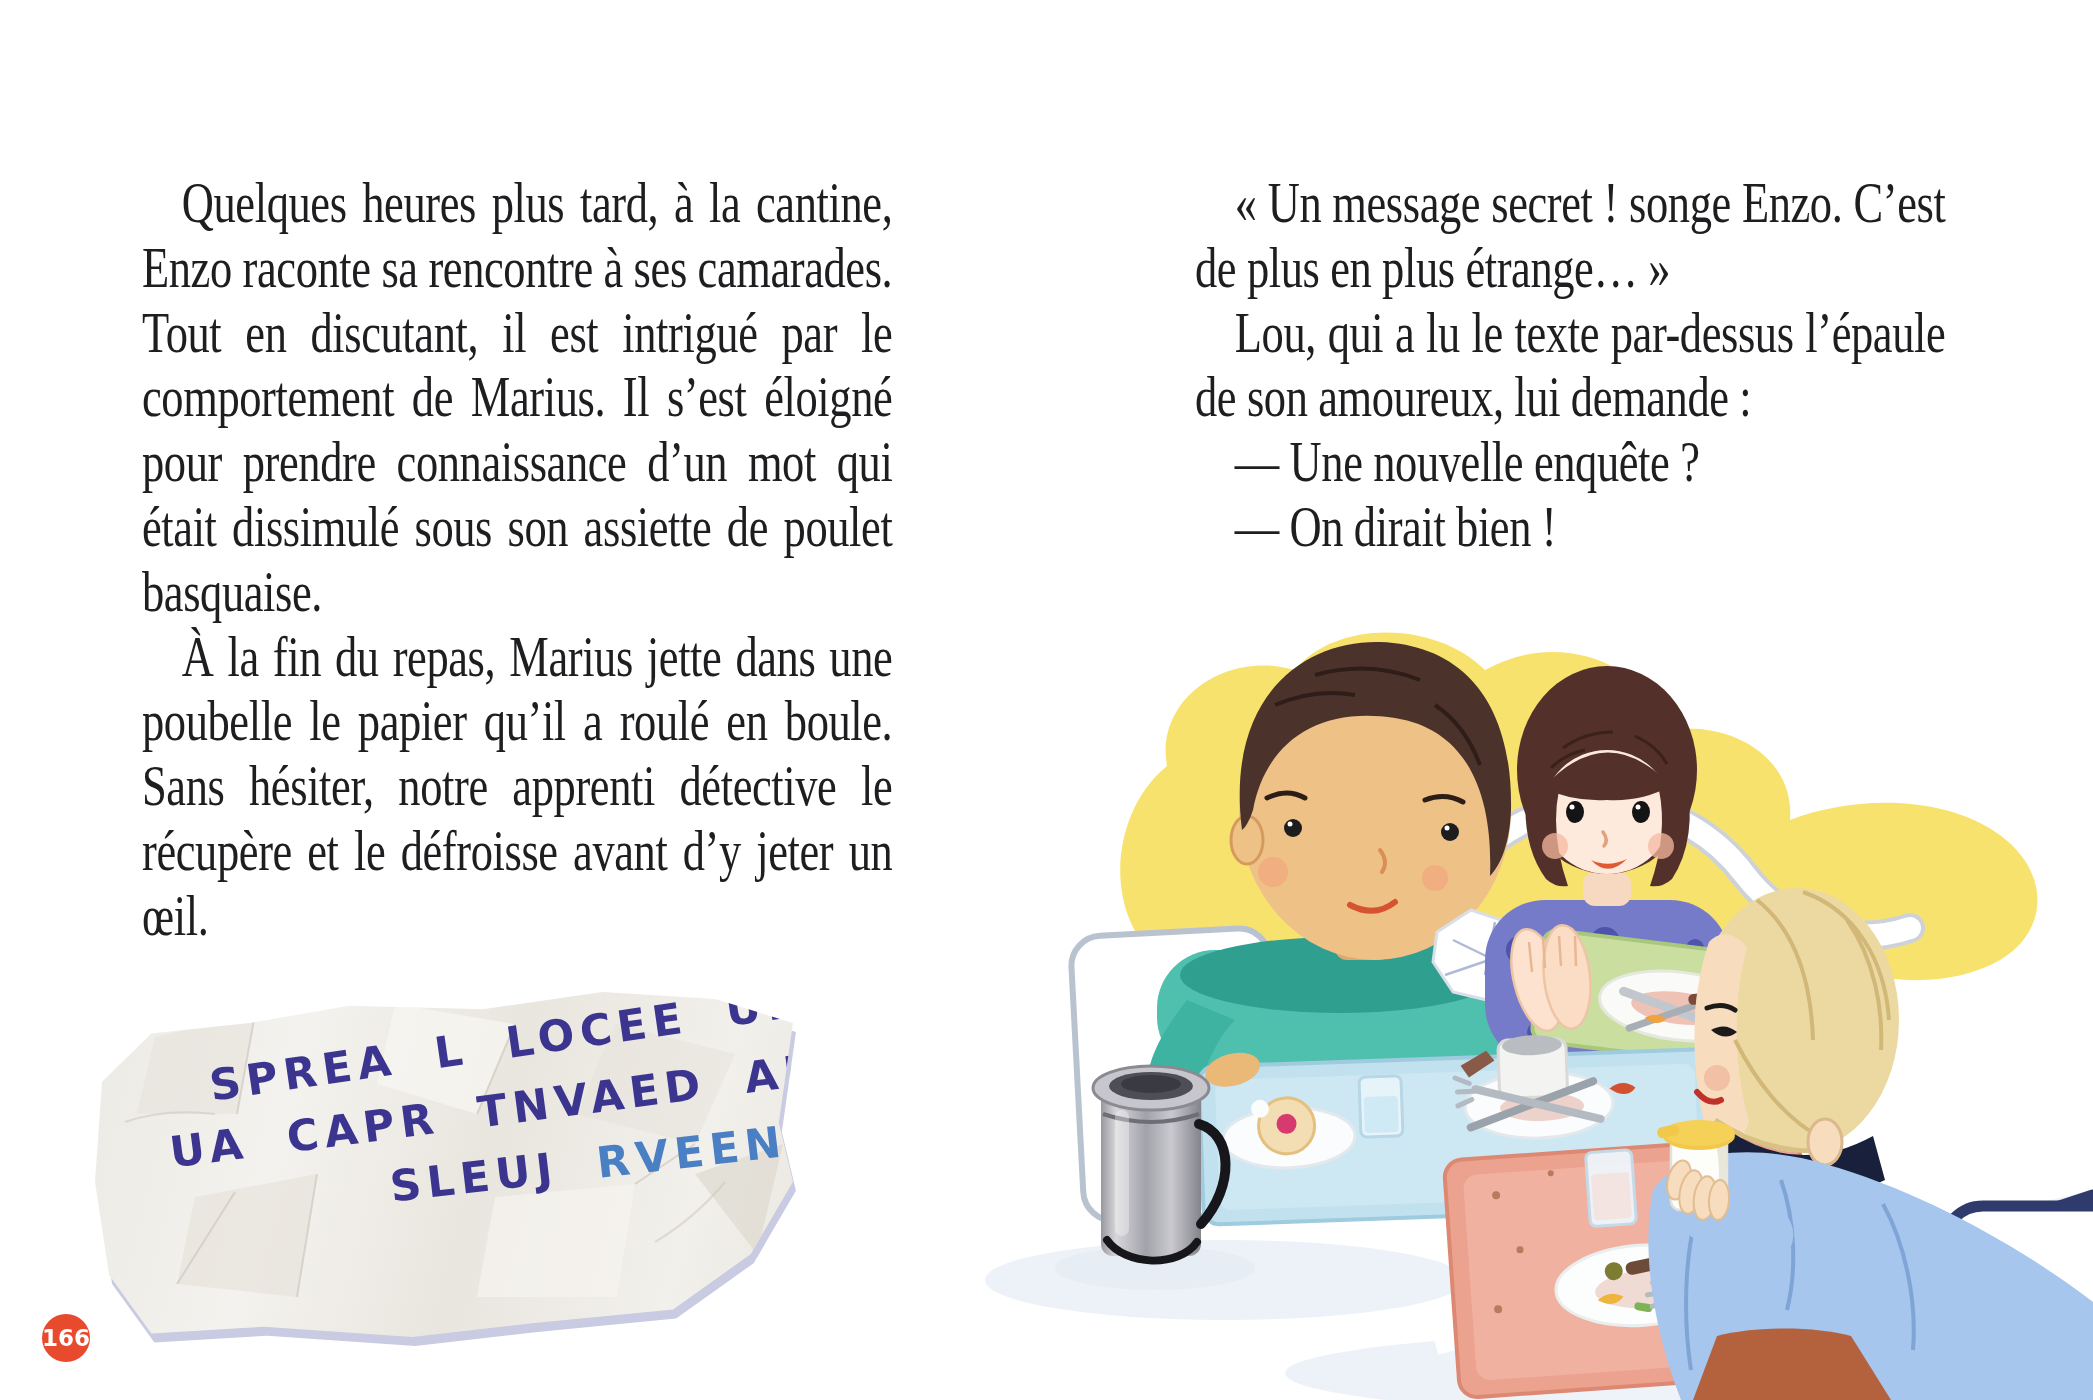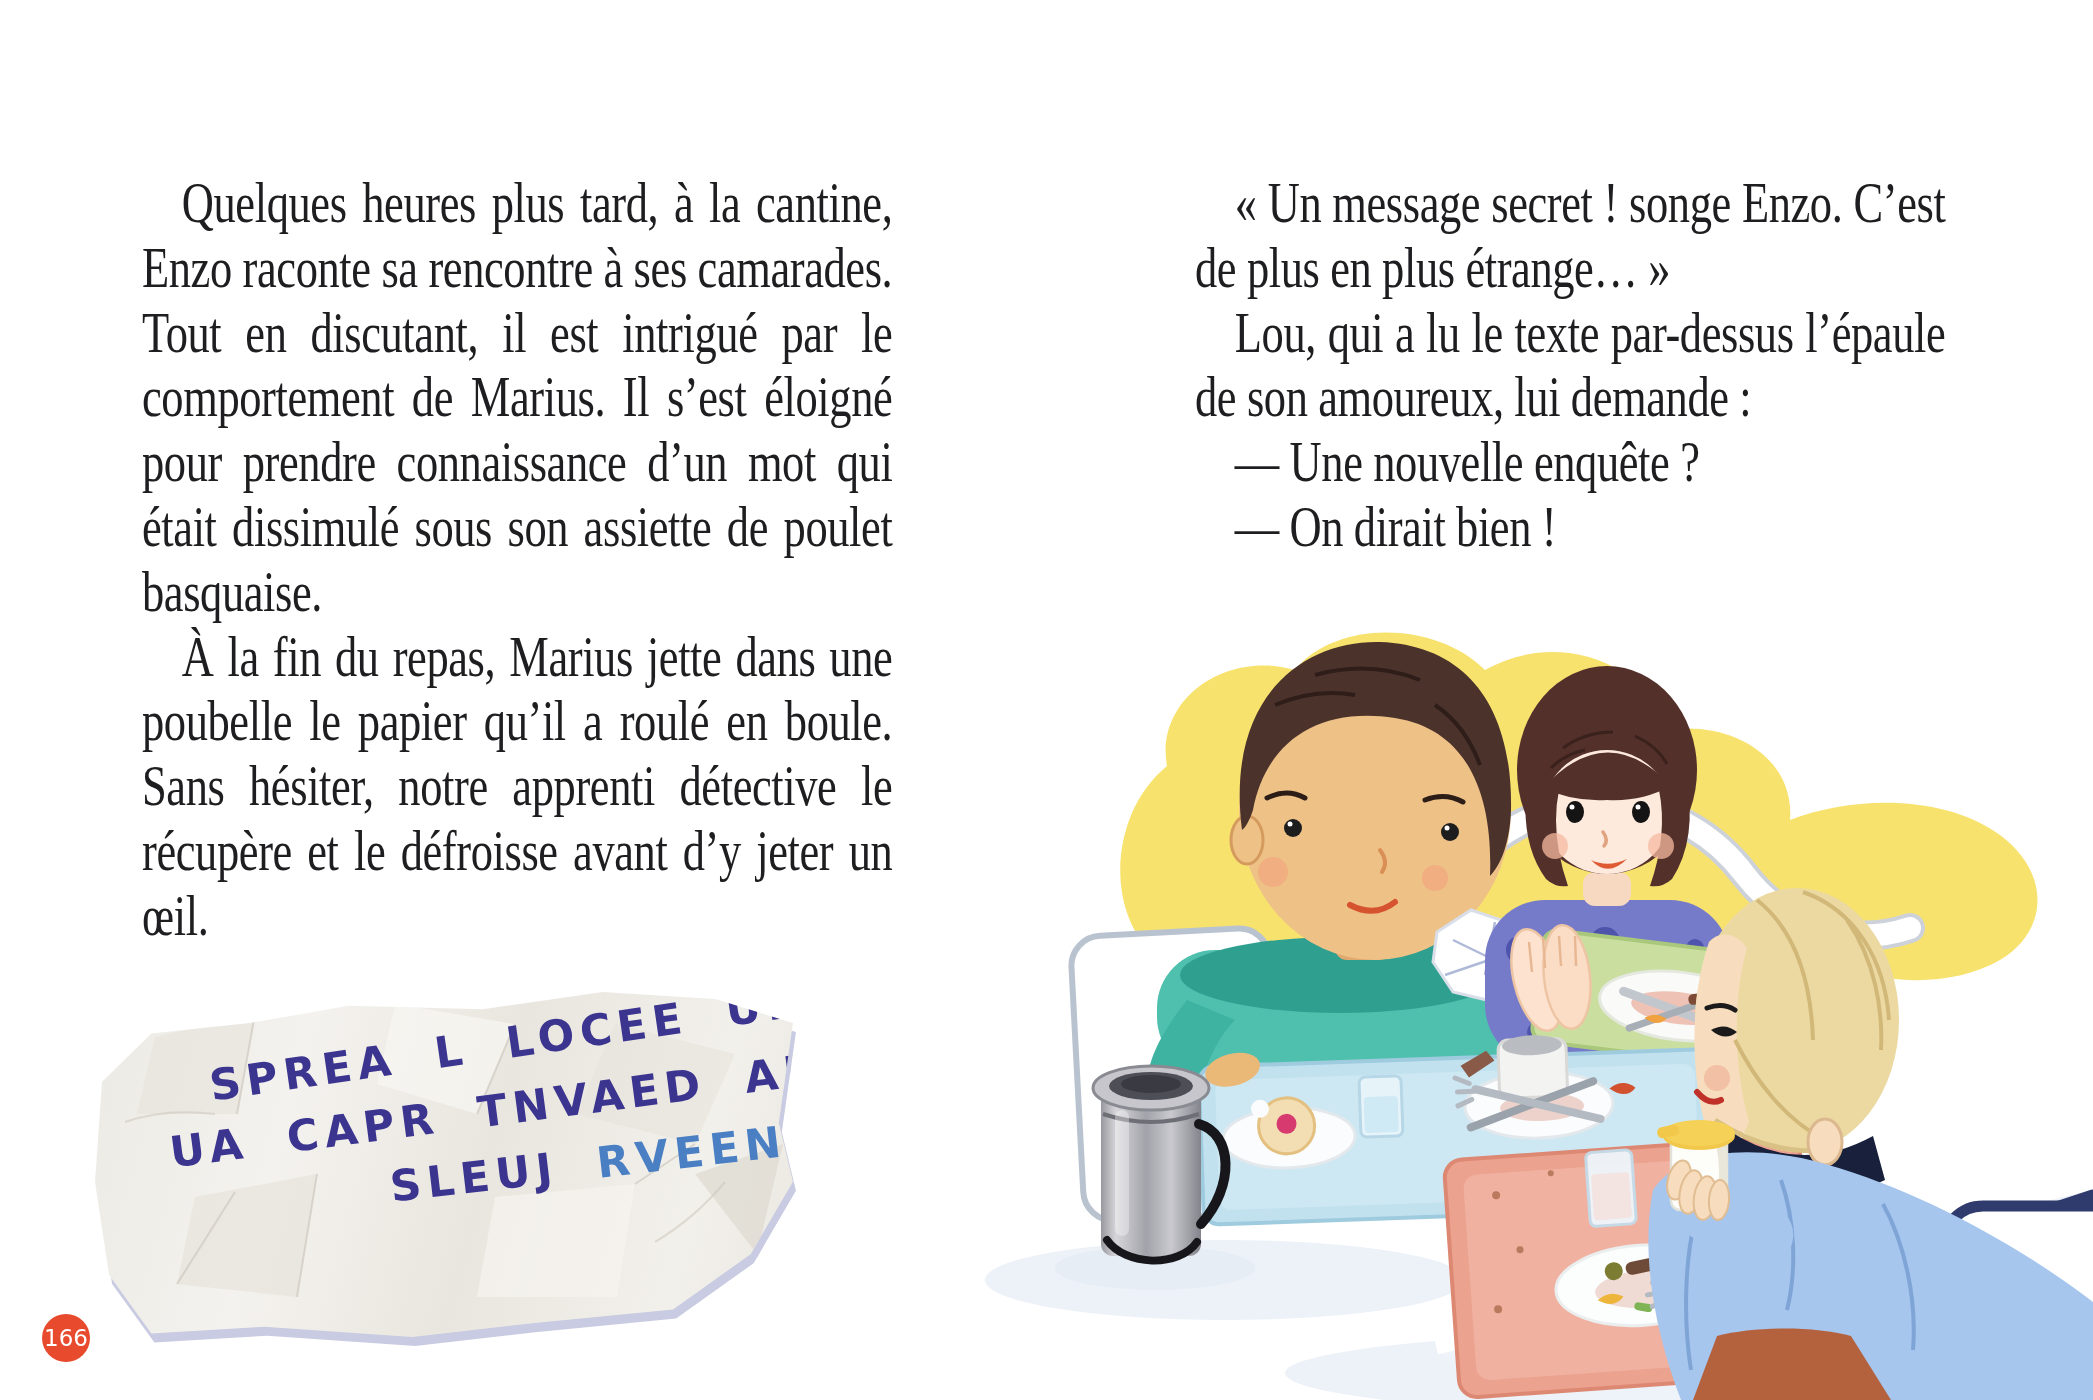--- a/index.html
+++ b/index.html
@@ -39,21 +39,21 @@
   .note-line{font-size:43px;letter-spacing:6px;word-spacing:18px;line-height:68px;}
   .nl1{margin-left:52px;transform:rotate(-0.8deg);}
   .nl2{margin-left:4px;}
   .nl3{margin-left:218px;transform:rotate(0.8deg);}
   .ink-alt{color:#4b7fc4;}
 
   
   .badge{
     position:absolute;left:42px;top:1314px;width:48px;height:48px;border-radius:50%;
     background:#e84a2d;color:#ffffff;
-    font-family:"DejaVu Sans", sans-serif;font-weight:normal;font-size:23px;
+    font-family:"DejaVu Sans", sans-serif;font-weight:bold;font-size:23px;
     display:flex;align-items:center;justify-content:center;
   }
 
   
   #illustration{position:absolute;left:795px;top:480px;width:1298px;height:920px;}
 </style>
 </head>
 <body>
 
 <div class="col" id="left-col">

